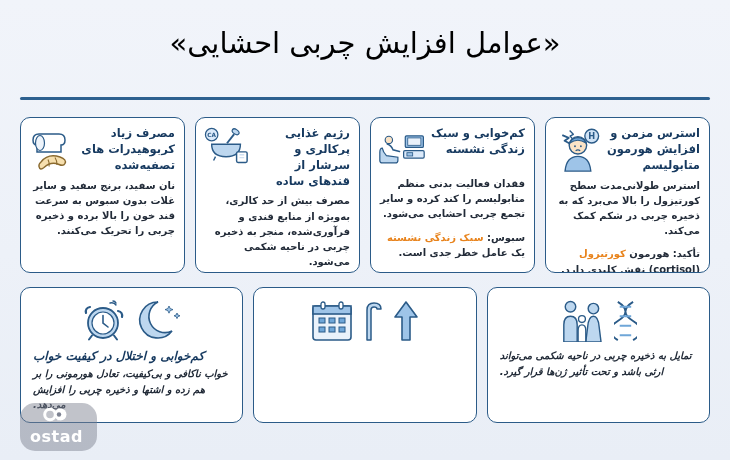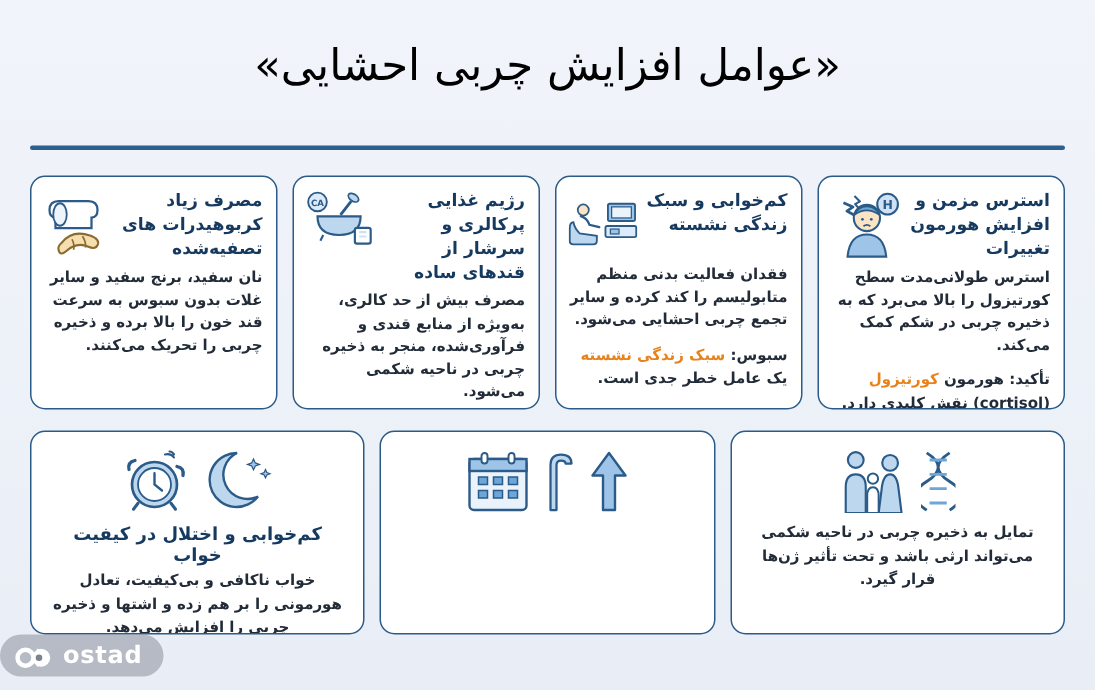--- a/index.html
+++ b/index.html
@@ -38,48 +38,48 @@
   .icon-wrap svg { width:46px; height:46px; }
   .card-body {
     font-size:10px; font-weight:bold; color:#222b38;
     line-height:1.52; text-align:right; margin-top:4px;
   }
   .card-note {
     font-size:10px; font-weight:bold; color:#222b38;
     line-height:1.52; text-align:right; margin-top:8px;
   }
   .hl { color:#e8831c;text-align:right; }
-  .card-b { text-align:center; padding:9px 12px 6px; }
+  .card-b { text-align:left; padding:9px 12px 6px;font-style:italic; }
   .icons-row { display:flex; justify-content:center; align-items:center; gap:10px; height:48px; }
   .icons-row svg { height:42px; }
   .b-title { font-size:12px; font-weight:bold; color:#16395f; margin-top:4px; }
   .b-body { font-size:10px; font-weight:bold; color:#222b38; line-height:1.55; margin-top:3px; }
   .b-note { font-size:10px; font-weight:bold; color:#222b38; line-height:1.55; margin-top:2px; }
   .watermark {
-    position:absolute; left:0; bottom:9px;
+    position:absolute; left:20px; bottom:9px;
     direction:ltr;
-    display:flex; align-items:flex-end; gap:5px;
+    display:flex; align-items:center; gap:5px;
     background:rgba(125,130,145,0.48);
-    border-radius:15px; padding:4px 14px 5px 10px;
+    border-radius:15px; padding:4px 14px 5px 10px;flex-direction:column;
   }
   .watermark .brand {
     color:#ffffff; font-weight:bold; font-size:16px; letter-spacing:0.5px;
   }
 </style>
 </head>
 <body>
 
 <h1 class="page-title">«عوامل افزایش چربی احشایی»</h1>
 <div class="divider"></div>
 
 <div class="row row-top">
 
   <div class="card">
     <div class="card-head">
-      <div class="card-title">استرس مزمن و افزایش هورمون تغییرات</div>
+      <div class="card-title">استرس مزمن و افزایش هورمون متابولیسم</div>
       <div class="icon-wrap">
         <svg viewBox="0 0 50 48">
           <path d="M9 9 L16 12 L11.5 15 L18 18.5" stroke="#2b5b88" stroke-width="2" fill="none" stroke-linejoin="round"></path>
           <path d="M17 4 L21 8 L17.5 10 L21 14" stroke="#2b5b88" stroke-width="1.5" fill="none" stroke-linejoin="round"></path>
           <circle cx="41" cy="10" r="7.5" fill="#cfe2f5" stroke="#2b5b88" stroke-width="1.5"></circle>
           <text x="41" y="13.5" text-anchor="middle" font-size="9" font-weight="bold" fill="#2b5b88">H</text>
           <circle cx="26" cy="20" r="9.5" fill="#fbe3c6" stroke="#2b5b88" stroke-width="1.5"></circle>
           <path d="M17.2 17.5 a9.5 9.5 0 0 1 17.6 0 q-9 -6 -17.6 0 z" fill="#6fa6d8" stroke="#2b5b88" stroke-width="1.3"></path>
           <circle cx="22.8" cy="21" r="1" fill="#2b5b88"></circle>
             <circle cx="29.2" cy="21" r="1" fill="#2b5b88"></circle>

